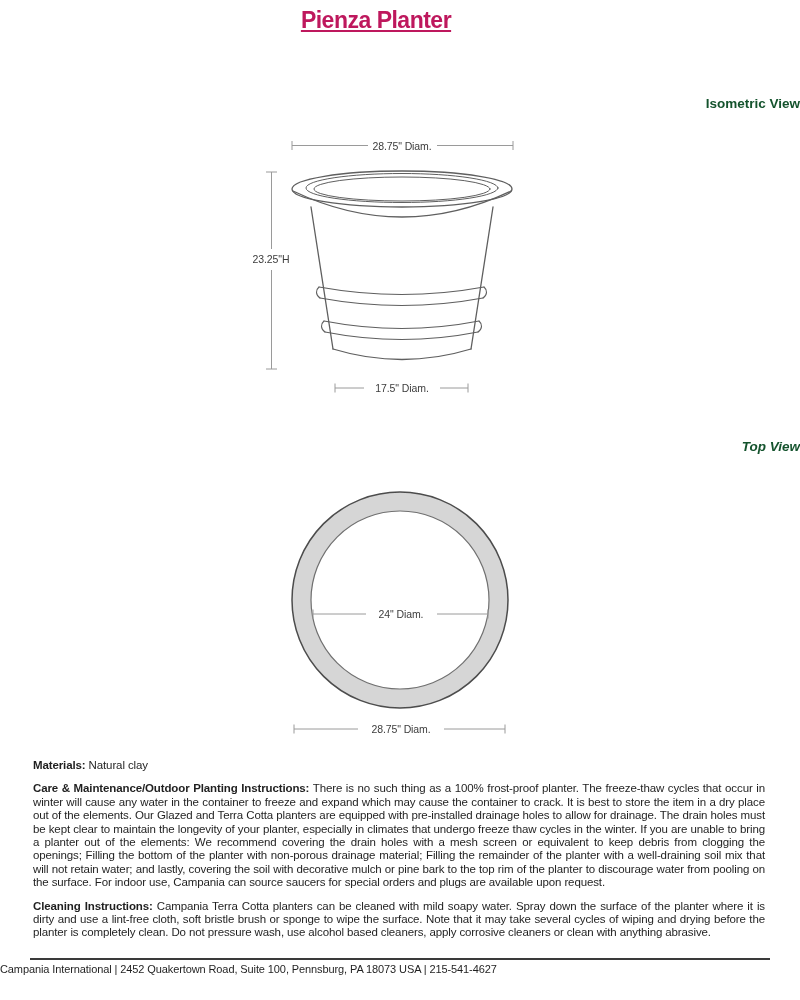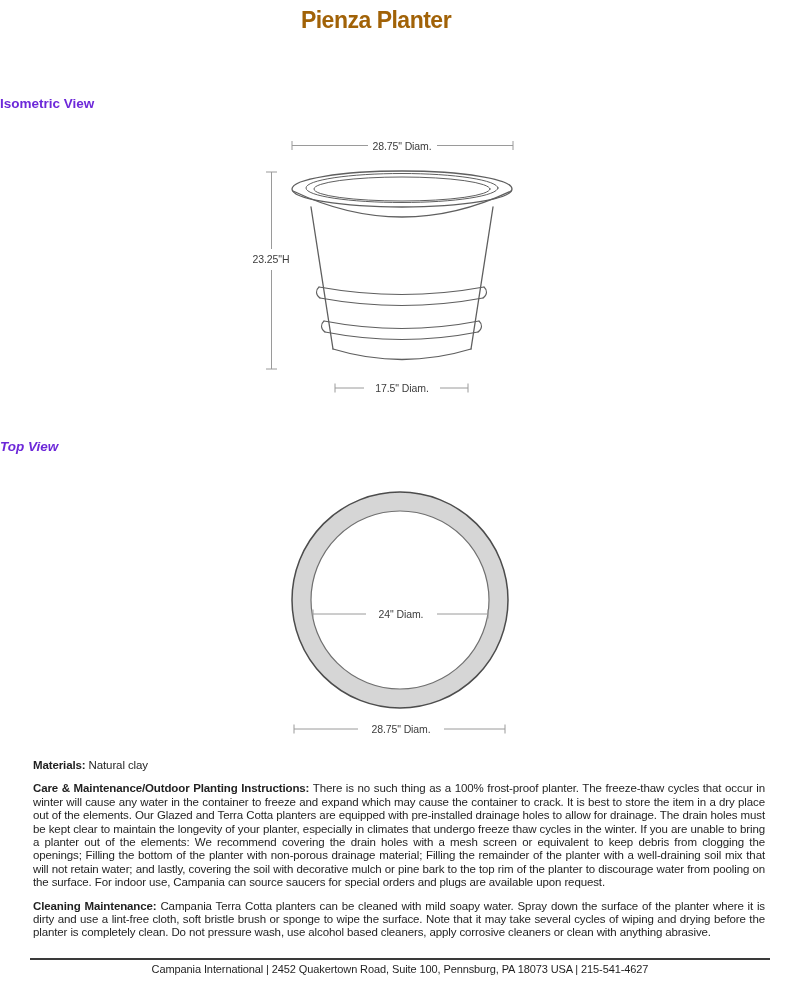--- a/index.html
+++ b/index.html
@@ -2,41 +2,41 @@
 <html><head>
 <meta charset="utf-8">
 <style>
   html,body{margin:0;padding:0;background:#fff;}
   .page{
     position:relative;width:800px;height:1000px;background:#ffffff;
     font-family:"Liberation Sans",sans-serif;color:#1f1f1f;overflow:hidden;
   }
   .page-title{
     position:absolute;top:7px;left:0;width:752px;text-align:center;
-    font-size:23px;font-weight:bold;letter-spacing:-0.5px;color:#a16207;margin:0;
+    font-size:23px;font-weight:bold;letter-spacing:-0.5px;color:#be185d;margin:0;text-decoration:underline;
   }
   .view-heading{
-    position:absolute;left:0;width:800px;text-align:left;
-    font-size:13.5px;font-weight:bold;color:#6d28d9;
+    position:absolute;left:0;width:800px;text-align:right;
+    font-size:13.5px;font-weight:bold;color:#14532d;
   }
   .heading-iso{top:96px;}
   .heading-top{top:439px;font-style:italic;}
   .drawing-svg{position:absolute;top:130px;left:0;}
   .dim-label{
     font-family:"Liberation Sans",sans-serif;font-size:10.5px;fill:#3c3c3c;
     letter-spacing:-0.1px;
   }
   .copy{
     position:absolute;top:759px;left:33px;width:736px;
     font-size:11.5px;line-height:13.4px;letter-spacing:-0.12px;text-align:justify;
   }
   .copy p{margin:0 4px 10px 0;}
   .copy .lead{font-weight:bold;}
   .footer{
-    position:absolute;top:958px;left:0;width:800px;text-align:center;
+    position:absolute;top:958px;left:0;width:800px;text-align:left;
     font-size:11px;line-height:13.5px;letter-spacing:-0.1px;
   }
   .footer-rule{border:none;border-top:2px solid #3a3a3a;margin:0 30px 3px 30px;}
   .footer a{color:#2e76b5;text-decoration:underline;}
 </style>
 </head>
 <body>
 
 <div class="page">
 
@@ -126,21 +126,21 @@
   <div class="copy">
     <p>
       <span class="lead">Materials:</span>
       <span>Natural clay</span>
     </p>
     <p>
       <span class="lead">Care &amp; Maintenance/Outdoor Planting Instructions:</span>
       <span>There is no such thing as a 100% frost-proof planter. The freeze-thaw cycles that occur in winter will cause any water in the container to freeze and expand which may cause the container to crack. It is best to store the item in a dry place out of the elements. Our Glazed and Terra Cotta planters are equipped with pre-installed drainage holes to allow for drainage. The drain holes must be kept clear to maintain the longevity of your planter, especially in climates that undergo freeze thaw cycles in the winter. If you are unable to bring a planter out of the elements: We recommend covering the drain holes with a mesh screen or equivalent to keep debris from clogging the openings; Filling the bottom of the planter with non-porous drainage material; Filling the remainder of the planter with a well-draining soil mix that will not retain water; and lastly, covering the soil with decorative mulch or pine bark to the top rim of the planter to discourage water from pooling on the surface. For indoor use, Campania can source saucers for special orders and plugs are available upon request.</span>
     </p>
     <p>
-      <span class="lead">Cleaning Maintenance:</span>
+      <span class="lead">Cleaning Instructions:</span>
       <span>Campania Terra Cotta planters can be cleaned with mild soapy water. Spray down the surface of the planter where it is dirty and use a lint-free cloth, soft bristle brush or sponge to wipe the surface. Note that it may take several cycles of wiping and drying before the planter is completely clean. Do not pressure wash, use alcohol based cleaners, apply corrosive cleaners or clean with anything abrasive.</span>
     </p>
   </div>
 
   <div class="footer">
     <hr class="footer-rule">
     <div>Campania International | 2452 Quakertown Road, Suite 100, Pennsburg, PA 18073 USA | 215-541-4627</div>
   </div>
 
 </div>

